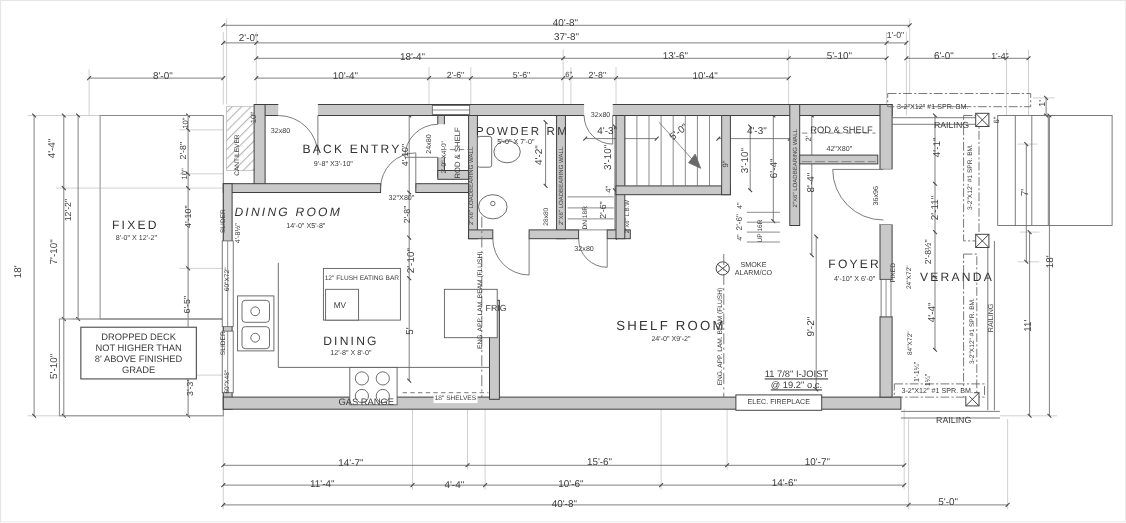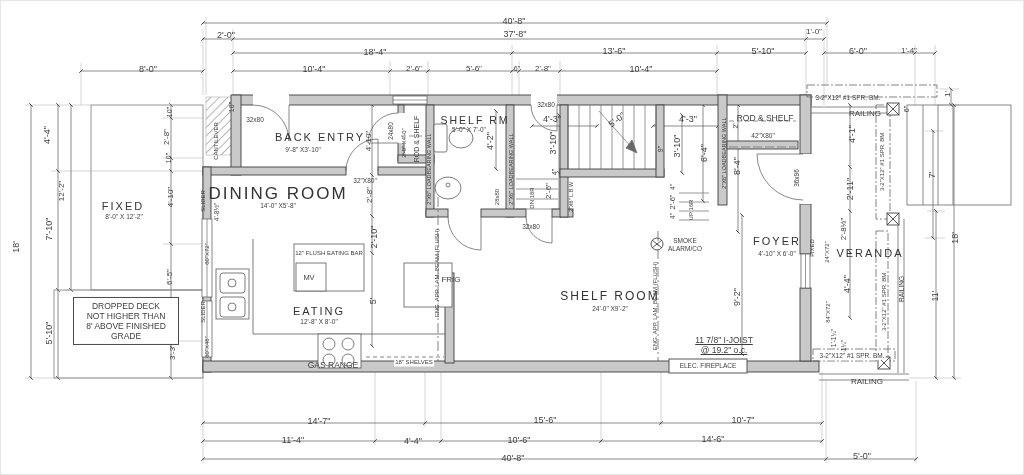--- a/index.html
+++ b/index.html
@@ -360,39 +360,39 @@
       <span class="lb" style="left: 764px; top: 117px; font-size: 8.5px; transform: translate(-50%, -50%);">ROD &amp; SHELF</span>
       <span class="lb" style="left: 762px; top: 135px; font-size: 6.5px; transform: translate(-50%, -50%);">42"X80"</span>
       <span class="lb" style="left: 216px; top: 140px; font-size: 6px; transform: translate(-50%, -50%) rotate(-90deg);">CANTILEVER</span>
       <span class="lb" style="left: 254px; top: 119px; font-size: 6.5px; transform: translate(-50%, -50%);">32x80</span>
       <span class="lb room" style="left: 309px; top: 136px; font-size: 11px; transform: translate(-50%, -50%); padding-left: 20px;">BACK ENTRY</span>
       <span class="lb" style="left: 302px; top: 149px; font-size: 6.5px; transform: translate(-50%, -50%);">9'-8" X3'-10"</span>
       <span class="lb" style="left: 390px; top: 130px; font-size: 6.5px; transform: translate(-50%, -50%) rotate(-90deg);">24x80</span>
       <span class="lb" style="left: 404px; top: 142px; font-size: 6px; transform: translate(-50%, -50%) rotate(-90deg);">2'-0" X4'-0"</span>
       <span class="lb" style="left: 416px; top: 138px; font-size: 7px; transform: translate(-50%, -50%) rotate(-90deg);">ROD &amp; SHELF</span>
       <span class="lb" style="left: 428px; top: 168px; font-size: 5.5px; transform: translate(-50%, -50%) rotate(-90deg);">2"X6" LOADBEARING WALL</span>
-      <span class="lb room" style="left: 277px; top: 193px; font-size: 17px; transform: translate(-50%, -50%);">DINING ROOM</span>
+      <span class="lb room" style="left: 261px; top: 193px; font-size: 11px; transform: translate(-50%, -50%); font-style: italic;">DINING ROOM</span>
       <span class="lb" style="left: 277px; top: 205px; font-size: 6.5px; transform: translate(-50%, -50%);">14'-0" X5'-8"</span>
       <span class="lb" style="left: 364px; top: 180px; font-size: 6.5px; transform: translate(-50%, -50%);">32"X80"</span>
       <span class="lb" style="left: 368px; top: 140px; font-size: 8px; transform: translate(-50%, -50%) rotate(-90deg);">4'-10"</span>
       <span class="lb" style="left: 369px; top: 194px; font-size: 8px; transform: translate(-50%, -50%) rotate(-90deg);">2'-8"</span>
       <span class="lb" style="left: 373px; top: 236px; font-size: 9px; transform: translate(-50%, -50%) rotate(-90deg);">2'-10"</span>
       <span class="lb" style="left: 372px; top: 300px; font-size: 9px; transform: translate(-50%, -50%) rotate(-90deg);">5'</span>
       <span class="lb" style="left: 203px; top: 200px; font-size: 6px; transform: translate(-50%, -50%) rotate(-90deg);">SLIDER</span>
       <span class="lb" style="left: 216px; top: 211px; font-size: 6.5px; transform: translate(-50%, -50%) rotate(-90deg);">4'-8½"</span>
       <span class="lb" style="left: 207px; top: 253px; font-size: 6px; transform: translate(-50%, -50%) rotate(-90deg);">60"X72"</span>
       <span class="lb" style="left: 203px; top: 311px; font-size: 6px; transform: translate(-50%, -50%) rotate(-90deg);">SLIDER</span>
       <span class="lb" style="left: 207px; top: 346px; font-size: 6px; transform: translate(-50%, -50%) rotate(-90deg);">60"X48"</span>
       <span class="lb room" style="left: 122px; top: 205px; font-size: 11px; transform: translate(-50%, -50%);">FIXED</span>
       <span class="lb" style="left: 123px; top: 216px; font-size: 6.5px; transform: translate(-50%, -50%);">8'-0" X 12'-2"</span>
       <span class="lb boxed" style="left: 125px; top: 320px; font-size: 8.5px; transform: translate(-50%, -50%);">DROPPED DECK
 NOT HIGHER THAN
 8' ABOVE FINISHED
 GRADE</span>
-      <span class="lb room" style="left: 474px; top: 119px; font-size: 10.5px; transform: translate(-50%, -50%);">SHELF RM</span>
+      <span class="lb room" style="left: 474px; top: 119px; font-size: 10.5px; transform: translate(-50%, -50%);">POWDER RM</span>
       <span class="lb" style="left: 468px; top: 129px; font-size: 6.5px; transform: translate(-50%, -50%);">5'-0" X 7'-0"</span>
       <span class="lb" style="left: 489px; top: 140px; font-size: 9px; transform: translate(-50%, -50%) rotate(-90deg);">4'-2"</span>
       <span class="lb" style="left: 510px; top: 168px; font-size: 5.5px; transform: translate(-50%, -50%) rotate(-90deg);">2"X6" LOADBEARING WALL</span>
       <span class="lb" style="left: 497px; top: 196px; font-size: 6px; transform: translate(-50%, -50%) rotate(-90deg);">28x80</span>
       <span class="lb bg" style="left: 545px; top: 104px; font-size: 6.5px; transform: translate(-50%, -50%);">32x80</span>
       <span class="lb" style="left: 551px; top: 118px; font-size: 9px; transform: translate(-50%, -50%);">4'-3"</span>
       <span class="lb" style="left: 552px; top: 142px; font-size: 9px; transform: translate(-50%, -50%) rotate(-90deg);">3'-10"</span>
       <span class="lb" style="left: 554px; top: 171px; font-size: 7px; transform: translate(-50%, -50%) rotate(-90deg);">4"</span>
       <span class="lb" style="left: 548px; top: 190px; font-size: 8px; transform: translate(-50%, -50%) rotate(-90deg);">2'-6"</span>
       <span class="lb" style="left: 570px; top: 196px; font-size: 5.5px; transform: translate(-50%, -50%) rotate(-90deg);">2"X6" L.B.W</span>
@@ -413,21 +413,21 @@
       <span class="lb" style="left: 684px; top: 244px; font-size: 6.5px; transform: translate(-50%, -50%);">SMOKE
 ALARM/CO</span>
       <span class="lb room" style="left: 609px; top: 295px; font-size: 12px; transform: translate(-50%, -50%);">SHELF ROOM</span>
       <span class="lb" style="left: 609px; top: 308px; font-size: 6.5px; transform: translate(-50%, -50%);">24'-0" X9'-2"</span>
       <span class="lb" style="left: 437px; top: 272px; font-size: 6px; transform: translate(-50%, -50%) rotate(-90deg);">ENG. APP. LAM. BEAM (FLUSH)</span>
       <span class="lb" style="left: 655px; top: 305px; font-size: 6px; transform: translate(-50%, -50%) rotate(-90deg);">ENG. APP. LAM. BEAM (FLUSH)</span>
       <span class="lb" style="left: 736px; top: 296px; font-size: 9px; transform: translate(-50%, -50%) rotate(-90deg);">9'-2"</span>
       <span class="lb u" style="left: 723px; top: 344px; font-size: 8.5px; transform: translate(-50%, -50%);">11 7/8" I-JOIST
 @ 19.2" o.c.</span>
       <span class="lb" style="left: 707px; top: 365px; font-size: 6.5px; transform: translate(-50%, -50%);">ELEC. FIREPLACE</span>
-      <span class="lb room" style="left: 318px; top: 310px; font-size: 11px; transform: translate(-50%, -50%);">EATING</span>
+      <span class="lb room" style="left: 318px; top: 310px; font-size: 11px; transform: translate(-50%, -50%);">DINING</span>
       <span class="lb" style="left: 318px; top: 321px; font-size: 6.5px; transform: translate(-50%, -50%);">12'-8" X 8'-0"</span>
       <span class="lb" style="left: 328px; top: 253px; font-size: 6px; transform: translate(-50%, -50%);">12" FLUSH EATING BAR</span>
       <span class="lb" style="left: 308px; top: 277px; font-size: 7.5px; transform: translate(-50%, -50%);">MV</span>
       <span class="lb" style="left: 450px; top: 279px; font-size: 8px; transform: translate(-50%, -50%);">FRIG</span>
       <span class="lb" style="left: 332px; top: 364px; font-size: 8.5px; transform: translate(-50%, -50%);">GAS RANGE</span>
       <span class="lb bg" style="left: 413px; top: 362px; font-size: 6px; transform: translate(-50%, -50%);">18" SHELVES</span>
     </div>
 </div>
 
 </body></html>

